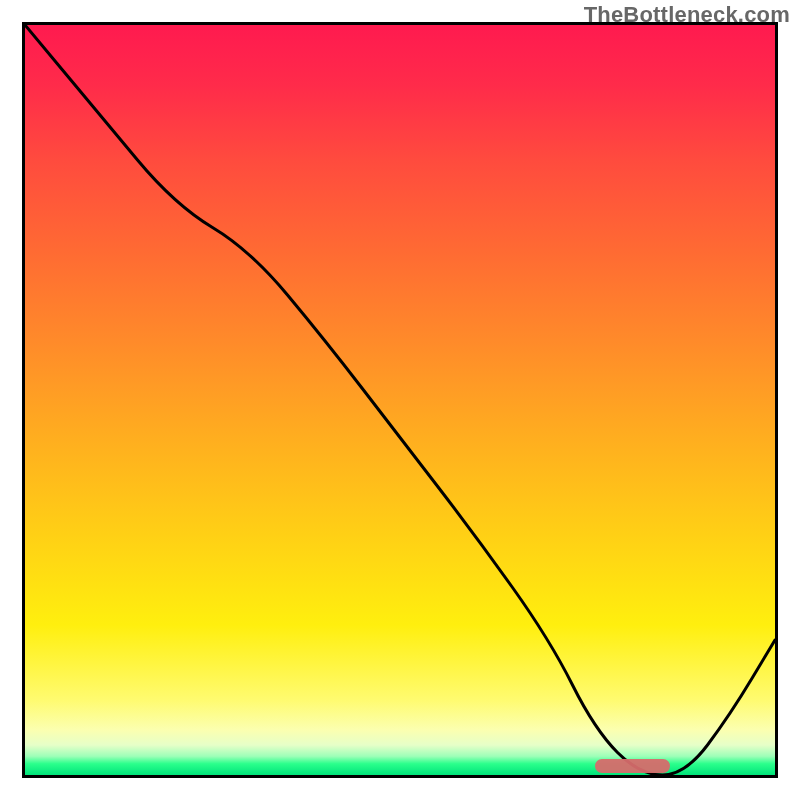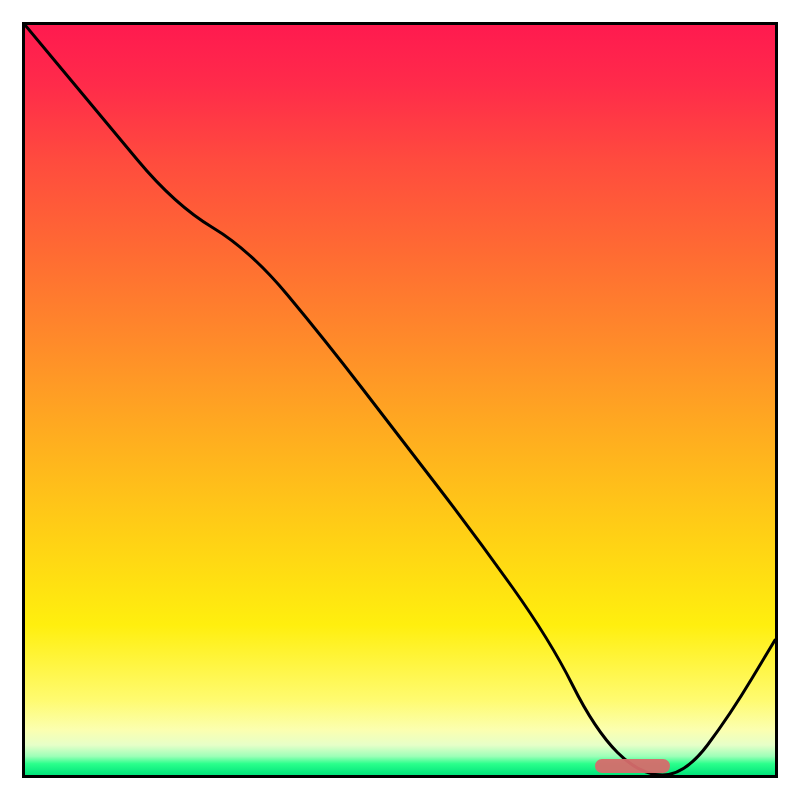--- a/index.html
+++ b/index.html
@@ -67,20 +67,21 @@
     height: 14px;
     border-radius: 7px;
     background: #d66b6b;
     opacity: 0.95;
   }
 </style>
 </head>
 <body>
 
 <div class="container">
+  <div class="watermark">TheBottleneck.com</div>
 
   <div class="plot-frame">
     <div class="gradient-bg"></div>
 
     <svg class="curve" viewBox="0 0 750 750" preserveAspectRatio="none">
       <path id="curve-path" fill="none" stroke="#000" stroke-width="3" stroke-linecap="round" stroke-linejoin="round" d="M 0 0 Q 0 0 37.5 45 Q 75 90 112.5 135 Q 150 180 187.5 202.5 Q 225 225 262.5 270 Q 300 315.00000000000006 337.5 363.75 Q 375 412.5 412.5 461.25 Q 450 510 487.5 562.5 Q 525 615 547.5 660 Q 570 705 592.5 727.5 Q 615 750 637.5 750 Q 660 750 682.5 720 Q 705 690 727.5 652.5 T 750 615"></path>
     </svg>
 
     <div class="marker" id="range-marker" style="left: 570px; width: 75px; bottom: 2px;"></div>
   </div>

